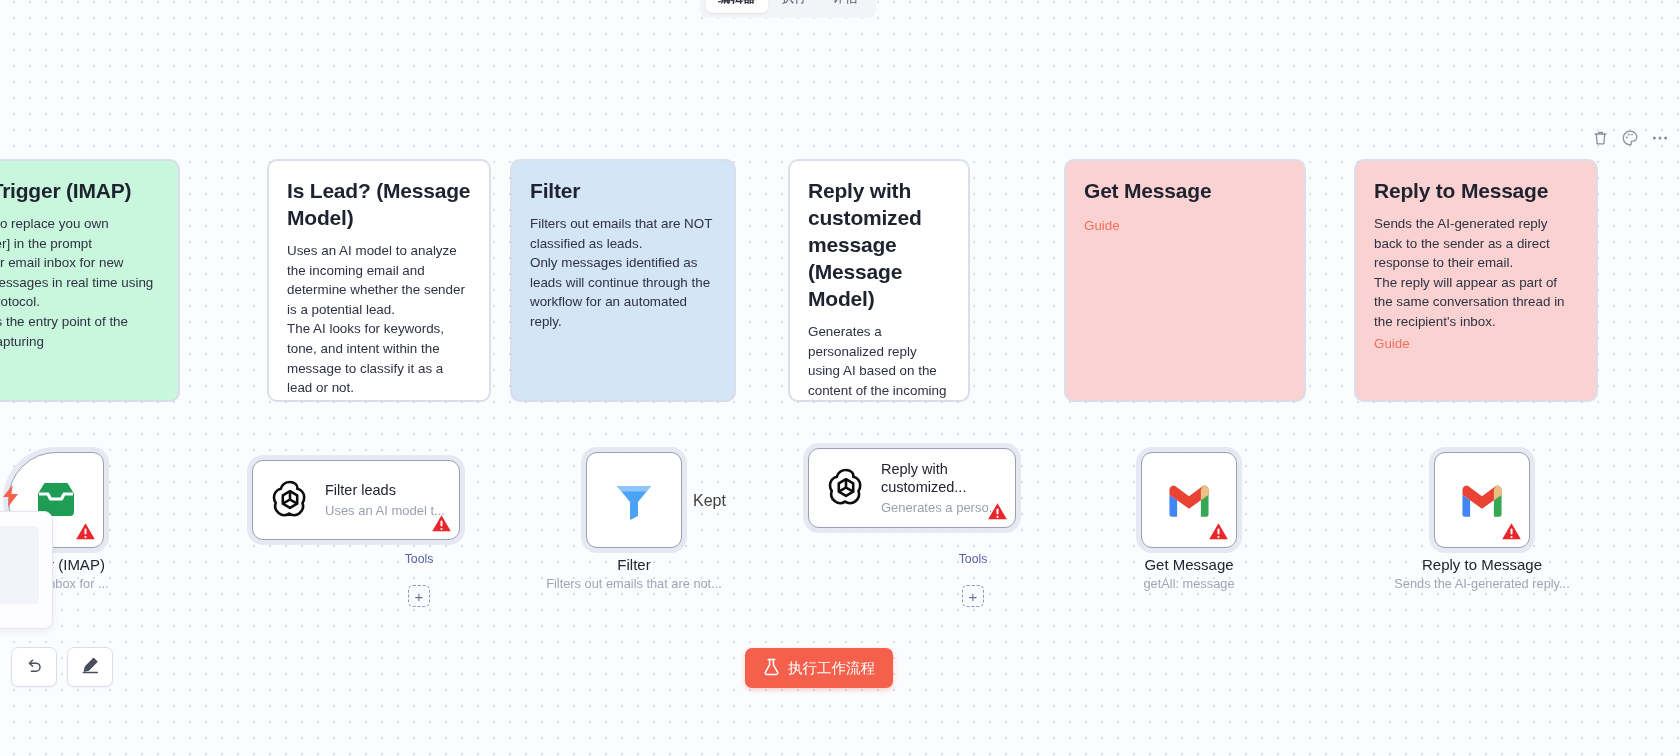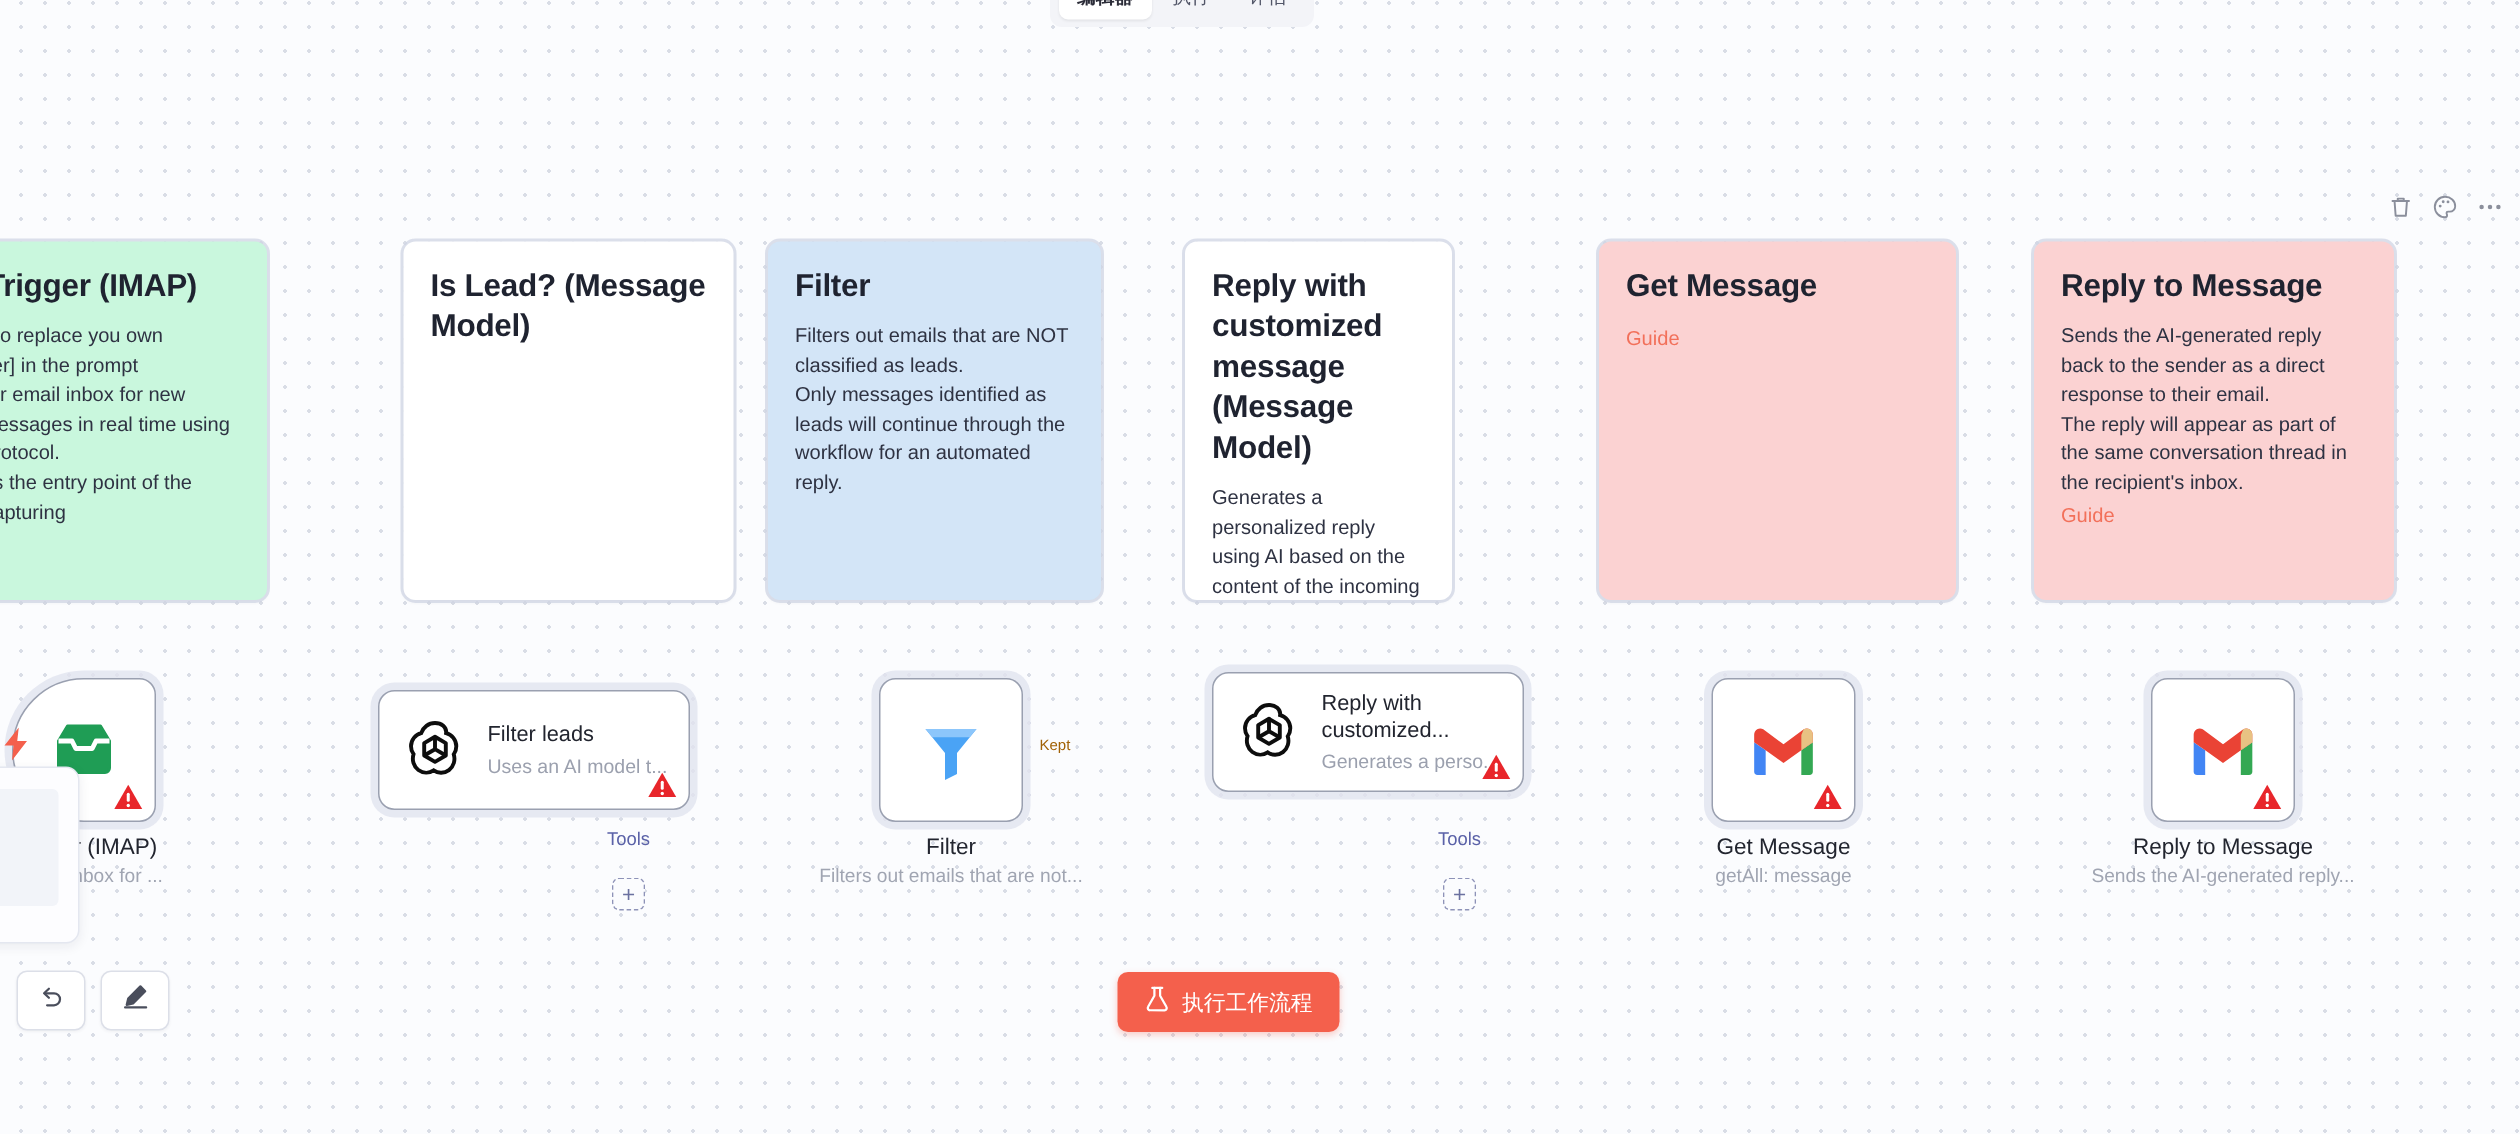--- a/index.html
+++ b/index.html
@@ -121,21 +121,21 @@
     width: 22px; height: 22px;
     border: 1.4px dashed #8e93b8;
     border-radius: 5px; background: #fbfcfe;
     display: flex; align-items: center; justify-content: center;
     color: #6b71a0; font-size: 15px; line-height: 1;
     cursor: pointer;
     margin: 0 auto;
   }
 
   .kept-label {
-    position: absolute; font-size: 10px; color: #a16207;
+    position: absolute; font-size: 16px; color: #404040;
     background: #fbfcfe; padding: 0 3px;
     z-index: 9;
   }
 
   
   #leftpanel {
     position: absolute; left: -62px; top: 511px;
     width: 115px; height: 118px;
     background: #fdfdff;
     border: 1px solid #e4e7f0;
@@ -221,20 +221,22 @@
 
   <div class="sticky green" style="left:-88px; top:161px; width:266px; height:239px;">
     <h3>Email Trigger (IMAP)</h3>
     <p>Make sure to replace you own [service/offer] in the prompt
 Checks your email inbox for new incoming messages in real time using the IMAP protocol.
 This node is the entry point of the workflow, capturing</p>
   </div>
 
   <div class="sticky white" style="left:236px; top:161px; width:220px; height:239px;margin-left:33px;">
     <h3>Is Lead? (Message Model)</h3>
+    <p>Uses an AI model to analyze the incoming email and determine whether the sender is a potential lead.
+The AI looks for keywords, tone, and intent within the message to classify it as a lead or not.</p>
   </div>
 
   <div class="sticky blue" style="left:512px; top:161px; width:222px; height:239px;">
     <h3>Filter</h3>
     <p>Filters out emails that are NOT classified as leads.
 Only messages identified as leads will continue through the workflow for an automated reply.</p>
   </div>
 
   <div class="sticky white" style="left:790px; top:161px; width:178px; height:239px;">
     <h3>Reply with customized message (Message Model)</h3>

